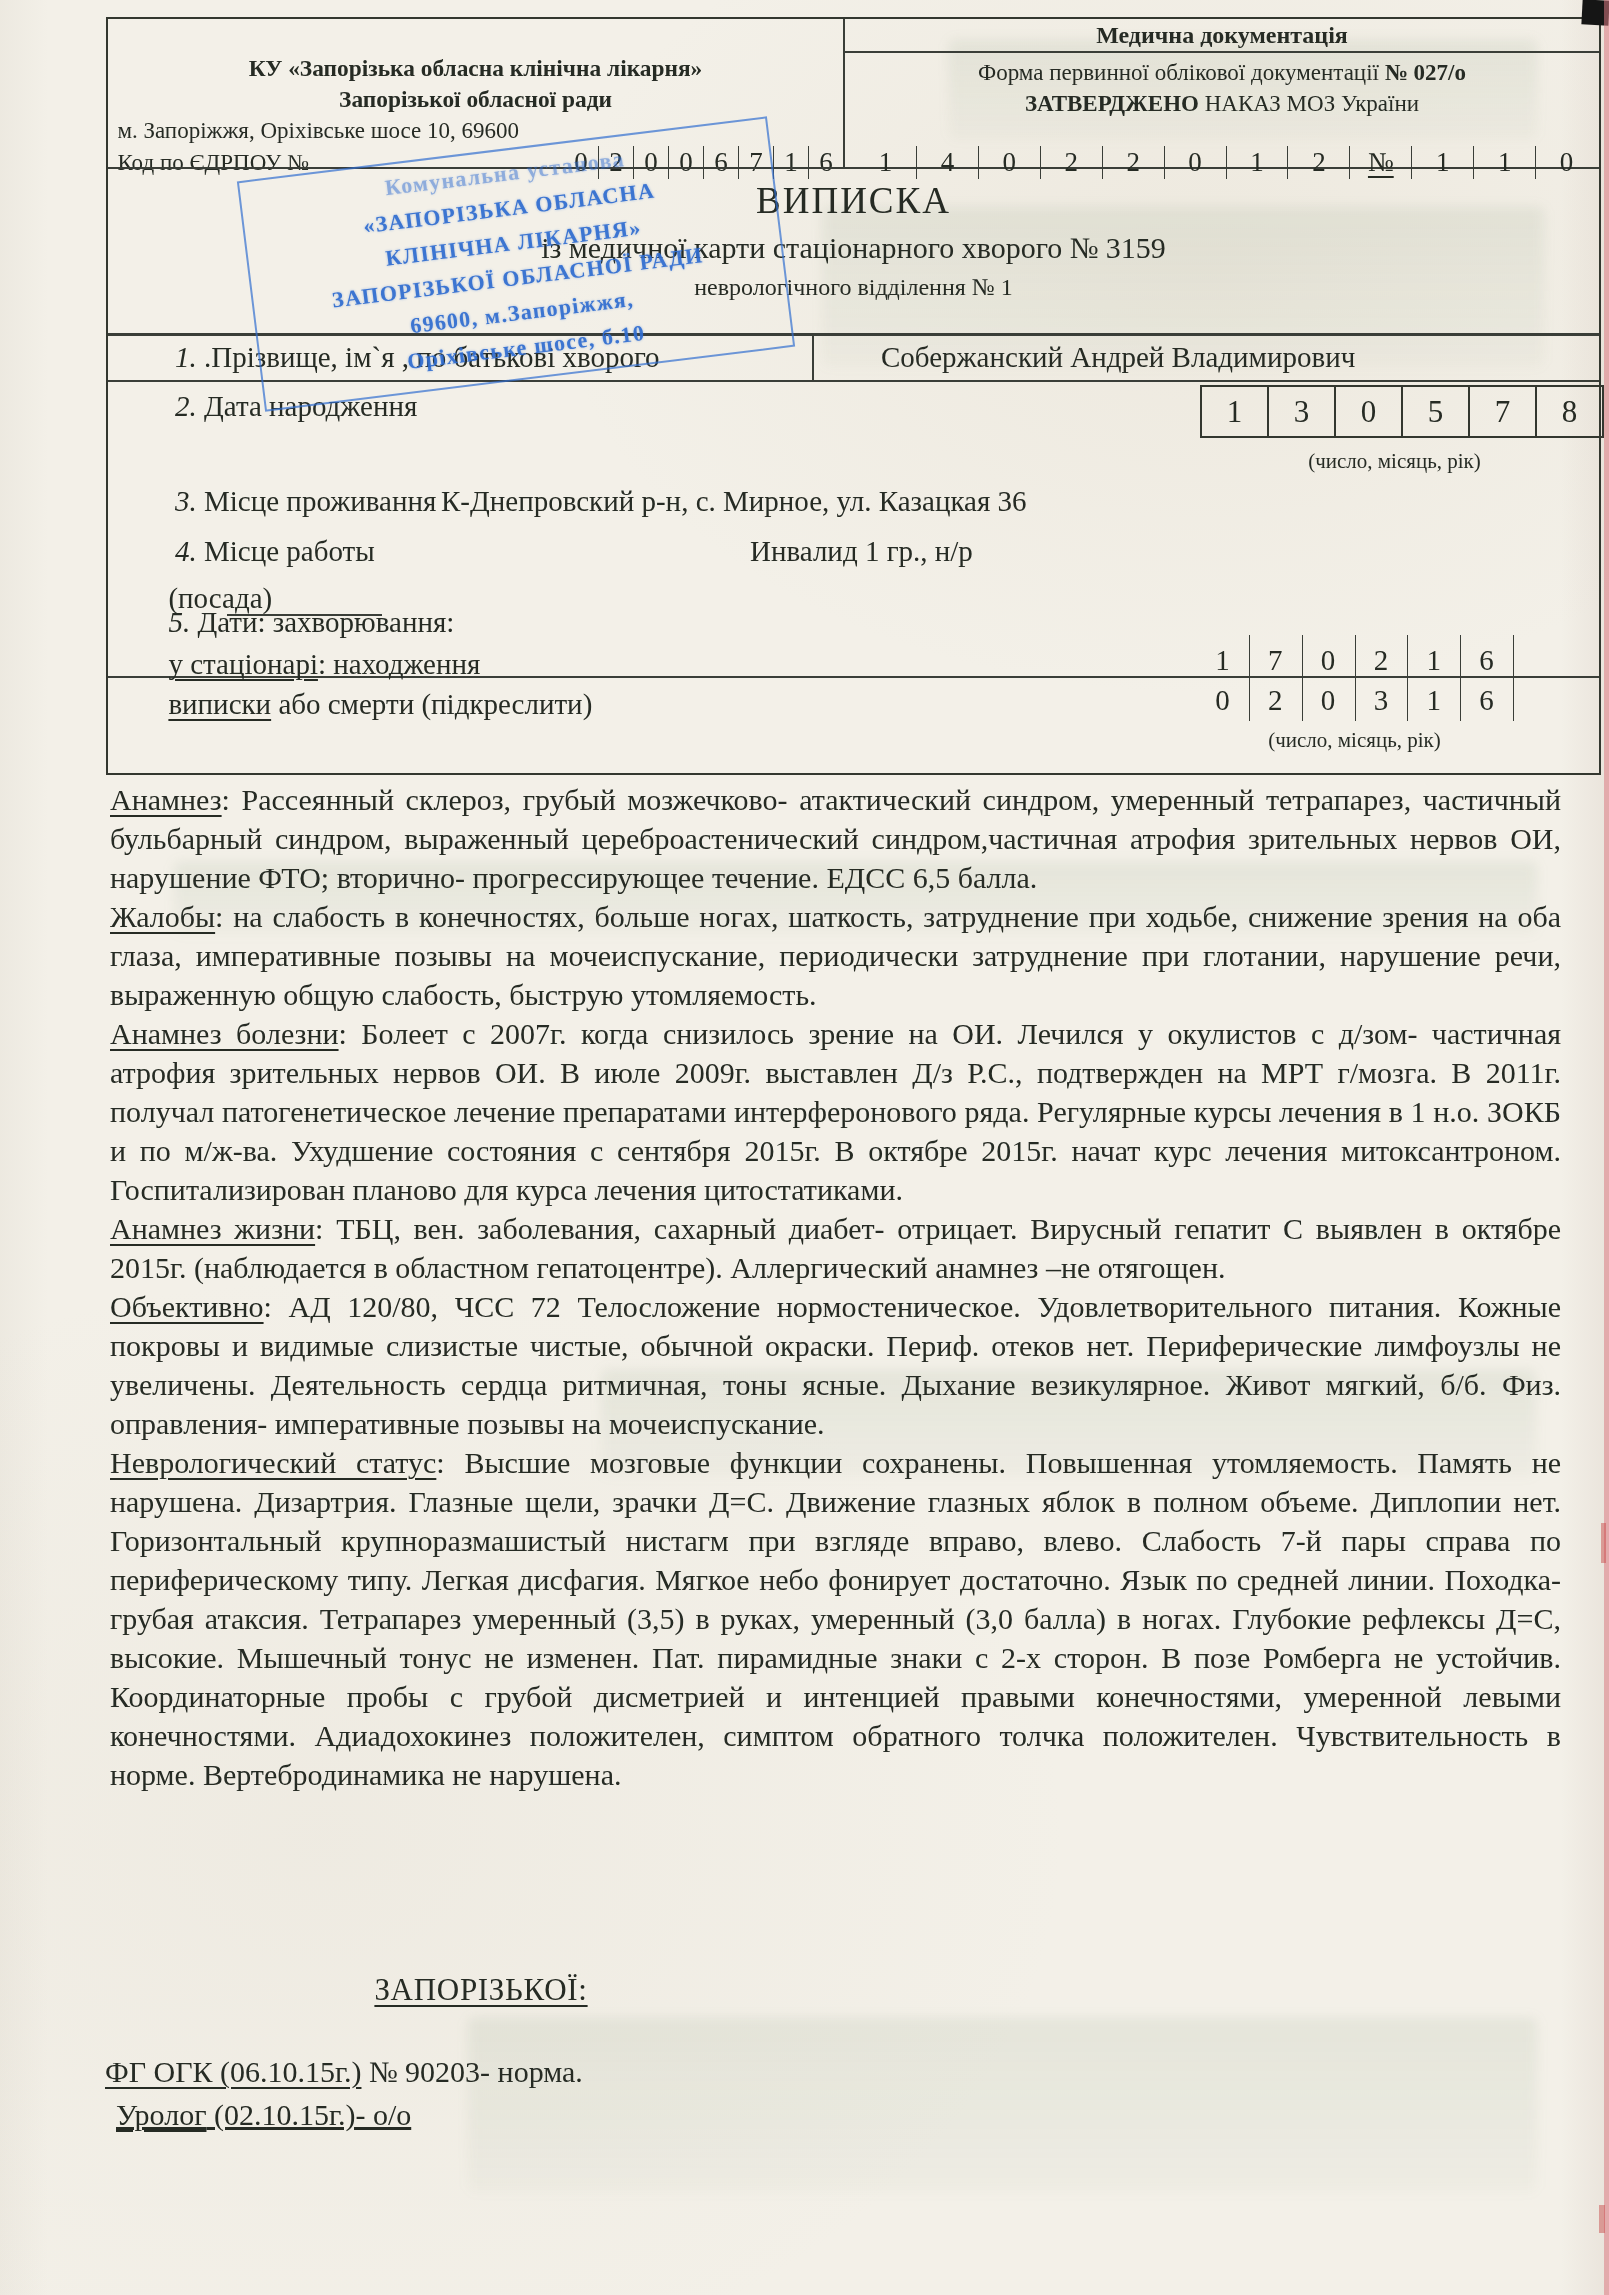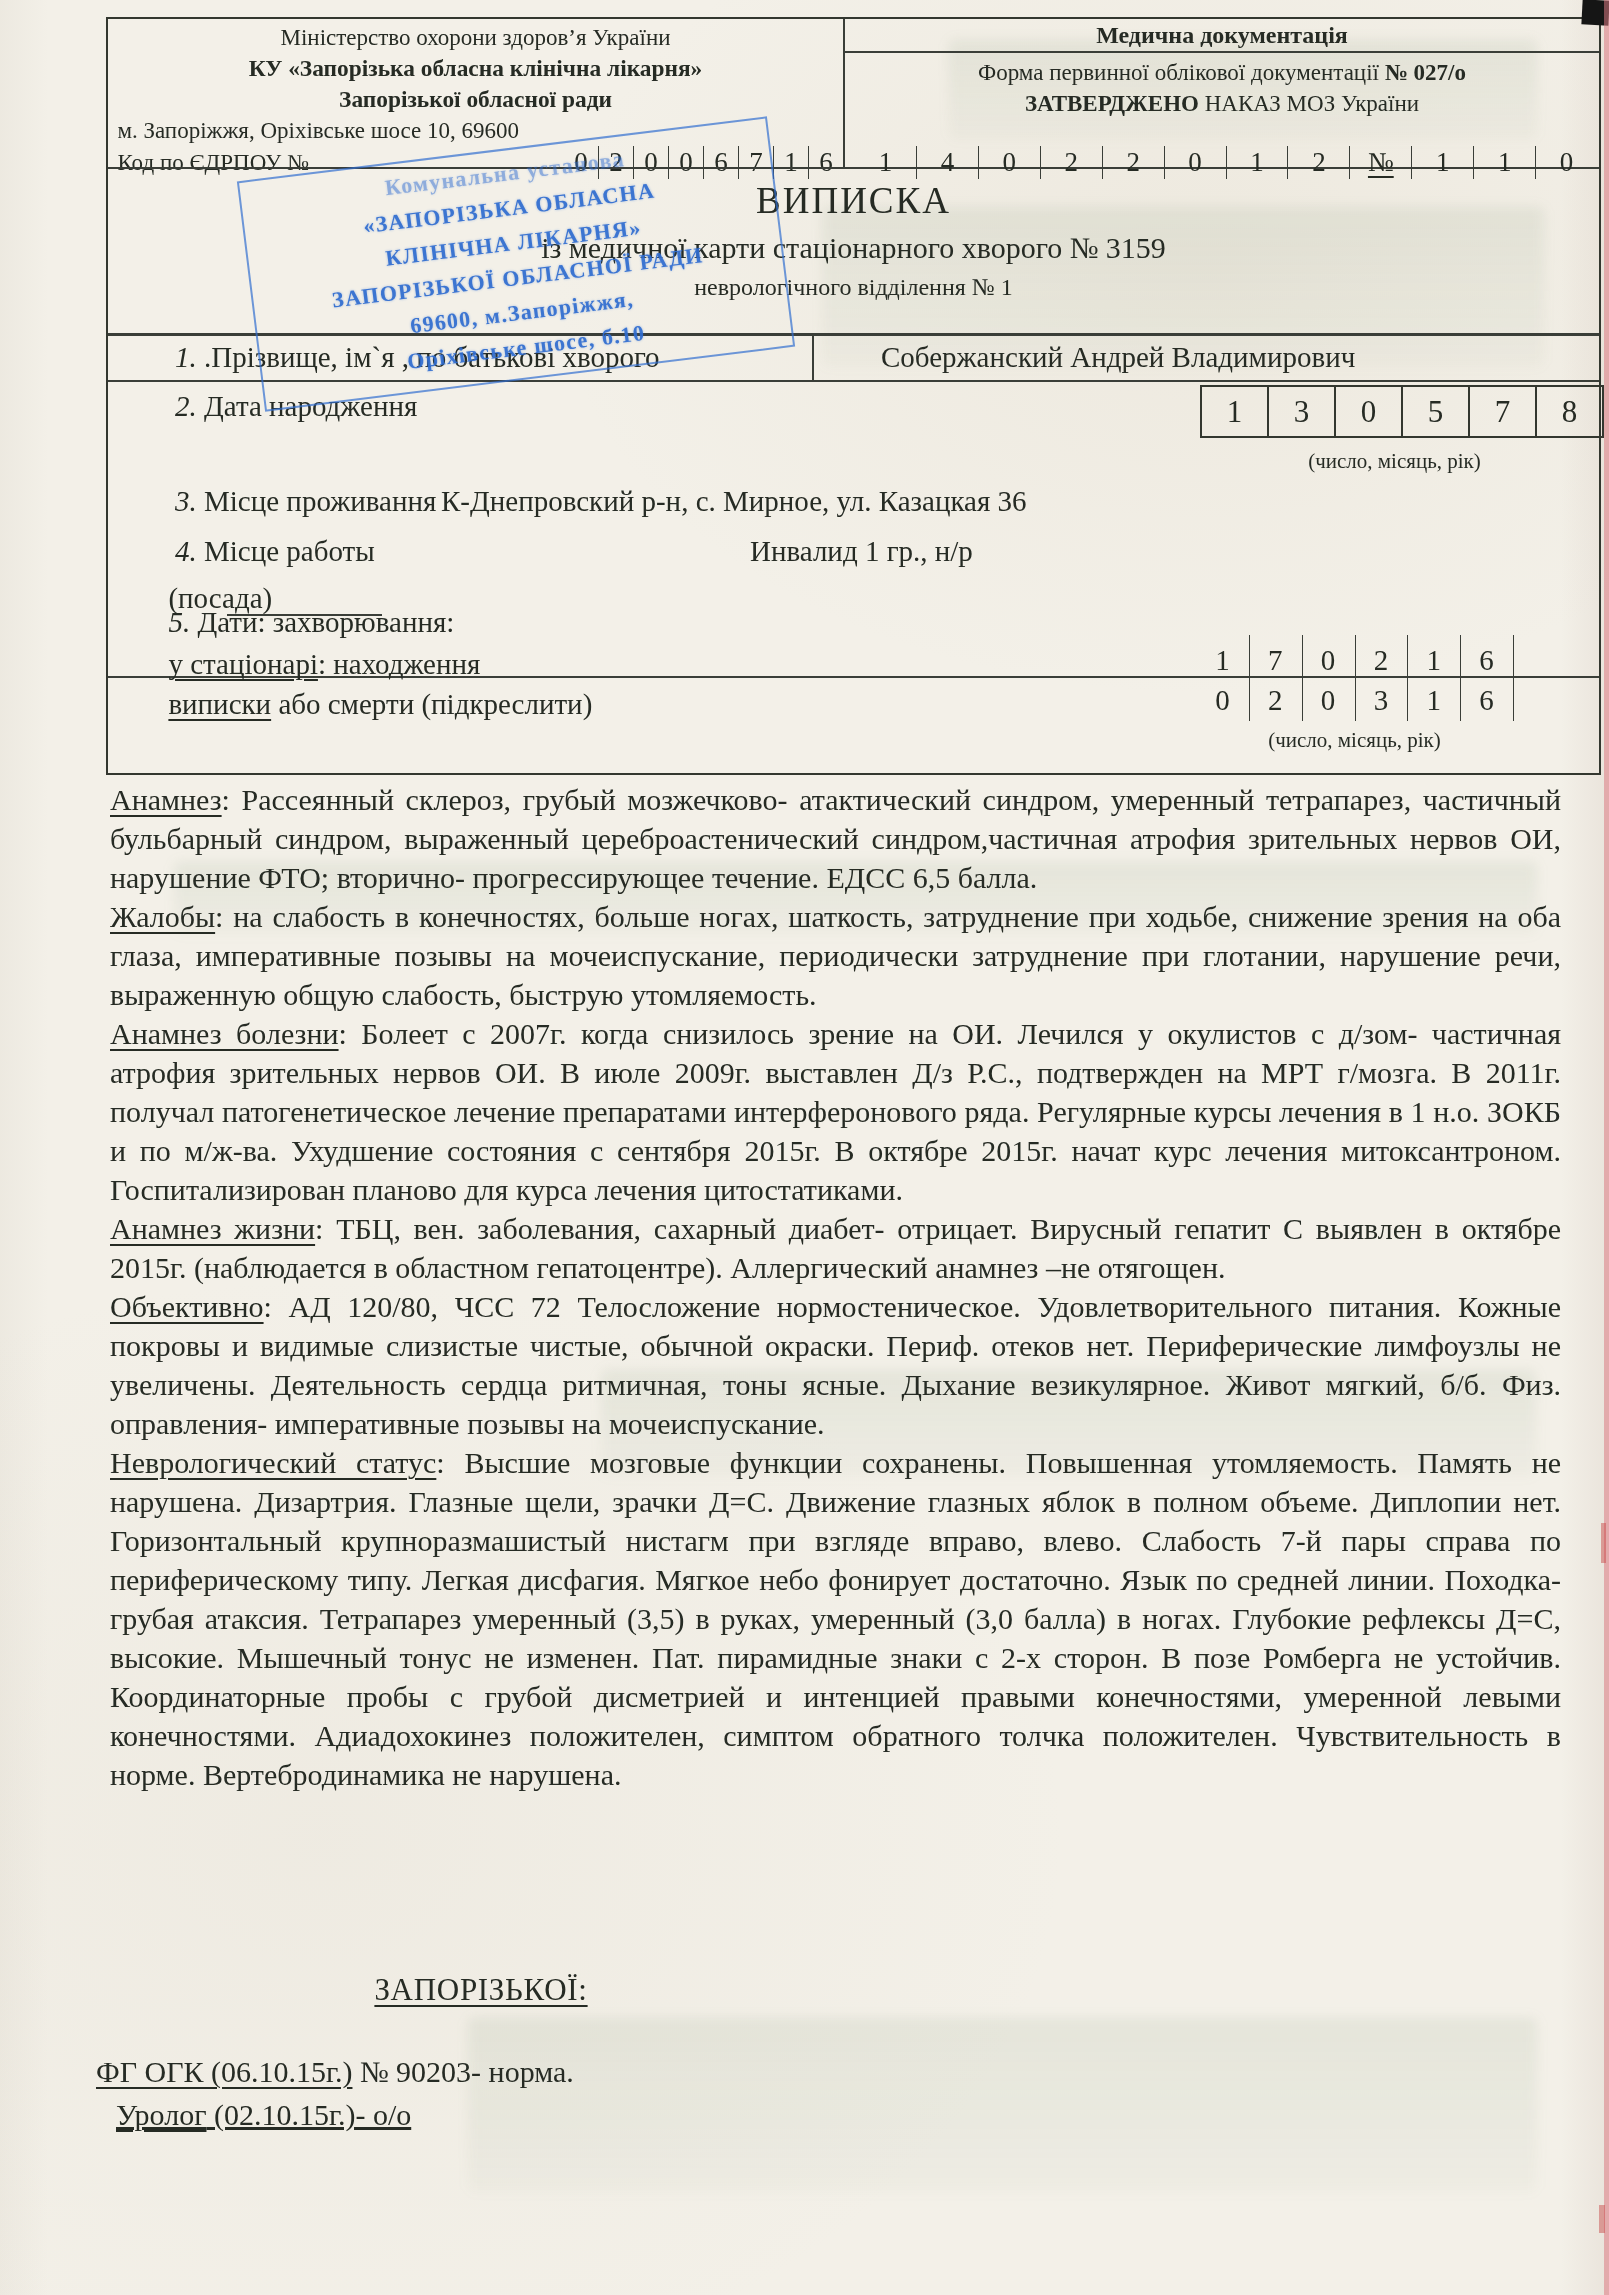--- a/index.html
+++ b/index.html
@@ -63,21 +63,20 @@
 <div class="page">
 
   <div class="ghost" style="left:949px;top:40px;width:588px;height:100px;"></div>
   <div class="ghost" style="left:822px;top:207px;width:722px;height:160px;"></div>
   <div class="ghost" style="left:174px;top:862px;width:1363px;height:73px;"></div>
   <div class="ghost" style="left:601px;top:1370px;width:935px;height:107px;"></div>
   <div class="ghost" style="left:468px;top:2018px;width:1069px;height:174px;"></div>
 
   <div class="frame">
 
-    <div class="abs ctr hdr-small" style="left:0;top:5.3px;width:735px;">Міністерство охорони здоров’я  України</div>
     <div class="abs ctr hdr-bold" style="left:0;top:36px;width:735px;">КУ «Запорізька обласна клінічна лікарня»</div>
     <div class="abs ctr hdr-bold" style="left:0;top:67px;width:735px;">Запорізької обласної ради</div>
     <div class="abs hdr-small" style="left:9.4px;top:99px;">м. Запоріжжя, Оріхівське шосе 10,  69600</div>
     <div class="abs hdr-small" style="left:9.4px;top:131px;">Код по ЄДРПОУ №</div>
     <div class="digits" style="left:456px;top:127px;width:279px;">
       <span>0</span>
       <span>2</span>
       <span>0</span>
       <span>0</span>
       <span>6</span>
@@ -184,21 +183,21 @@
     <p><span class="u">Анамнез</span><span>: Рассеянный склероз, грубый мозжечково- атактический синдром, умеренный тетрапарез, частичный бульбарный синдром, выраженный цереброастенический синдром,частичная атрофия зрительных нервов ОИ, нарушение ФТО; вторично- прогрессирующее течение. ЕДСС 6,5 балла.</span></p>
     <p><span class="u">Жалобы</span><span>: на слабость в конечностях, больше ногах, шаткость, затруднение при ходьбе, снижение зрения на оба глаза, императивные позывы на мочеиспускание, периодически затруднение при глотании, нарушение речи, выраженную общую слабость, быструю утомляемость.</span></p>
     <p><span class="u">Анамнез болезни</span><span>: Болеет с 2007г. когда снизилось зрение на ОИ. Лечился у окулистов с д/зом- частичная атрофия зрительных нервов ОИ. В июле 2009г. выставлен  Д/з Р.С., подтвержден  на МРТ г/мозга. В  2011г.  получал патогенетическое лечение препаратами интерферонового ряда. Регулярные курсы лечения в 1 н.о. ЗОКБ и по  м/ж-ва. Ухудшение состояния с сентября 2015г. В октябре 2015г. начат курс лечения  митоксантроном. Госпитализирован планово для курса лечения цитостатиками.</span></p>
     <p><span class="u">Анамнез жизни</span><span>:  ТБЦ, вен. заболевания, сахарный диабет- отрицает. Вирусный гепатит  С выявлен в октябре 2015г. (наблюдается в областном гепатоцентре). Аллергический анамнез –не отягощен.</span></p>
     <p><span class="u">Объективно</span><span>: АД 120/80, ЧСС 72 Телосложение нормостеническое. Удовлетворительного питания. Кожные покровы и видимые слизистые чистые, обычной окраски. Периф. отеков нет. Периферические лимфоузлы не увеличены. Деятельность сердца ритмичная, тоны ясные. Дыхание везикулярное. Живот мягкий, б/б. Физ. оправления- императивные позывы на мочеиспускание.</span></p>
     <p><span class="u">Неврологический статус</span><span>: Высшие мозговые функции сохранены. Повышенная утомляемость. Память не нарушена. Дизартрия. Глазные щели, зрачки Д=С. Движение глазных яблок в полном объеме. Диплопии нет. Горизонтальный крупноразмашистый нистагм при взгляде вправо, влево. Слабость 7-й пары справа  по периферическому типу. Легкая дисфагия. Мягкое небо фонирует достаточно. Язык по средней линии. Походка- грубая атаксия. Тетрапарез умеренный (3,5) в руках, умеренный (3,0 балла) в ногах. Глубокие рефлексы Д=С, высокие. Мышечный тонус не изменен. Пат. пирамидные знаки с 2-х сторон. В позе Ромберга не устойчив. Координаторные пробы с грубой дисметрией и интенцией правыми конечностями, умеренной левыми конечностями. Адиадохокинез положителен, симптом обратного толчка положителен. Чувствительность в норме. Вертебродинамика не нарушена.</span></p>
   </div>
 
   <div class="abs ctr u" style="left:107px;top:1972px;width:748px;font-size:31px;letter-spacing:0.7px;">ЗАПОРІЗЬКОЇ:</div>
 
-  <div class="exline" style="left:96px;top:2055px;"><span class="u">ФГ  ОГК (06.10.15г.)</span><span> № 90203- норма.</span></div>
+  <div class="exline" style="left:105px;top:2055px;"><span class="u">ФГ  ОГК (06.10.15г.)</span><span> № 90203- норма.</span></div>
   <div class="exline" style="left:116px;top:2098px;text-decoration:underline;"><span class="u">Уролог</span><span>  (02.10.15г.)- о/о</span></div>
 
   <div class="corner-mark"></div>
   <div class="edge-pink"></div>
   <div class="edge-red1"></div>
   <div class="edge-red2"></div>
 </div>
 
 
 </body></html>

